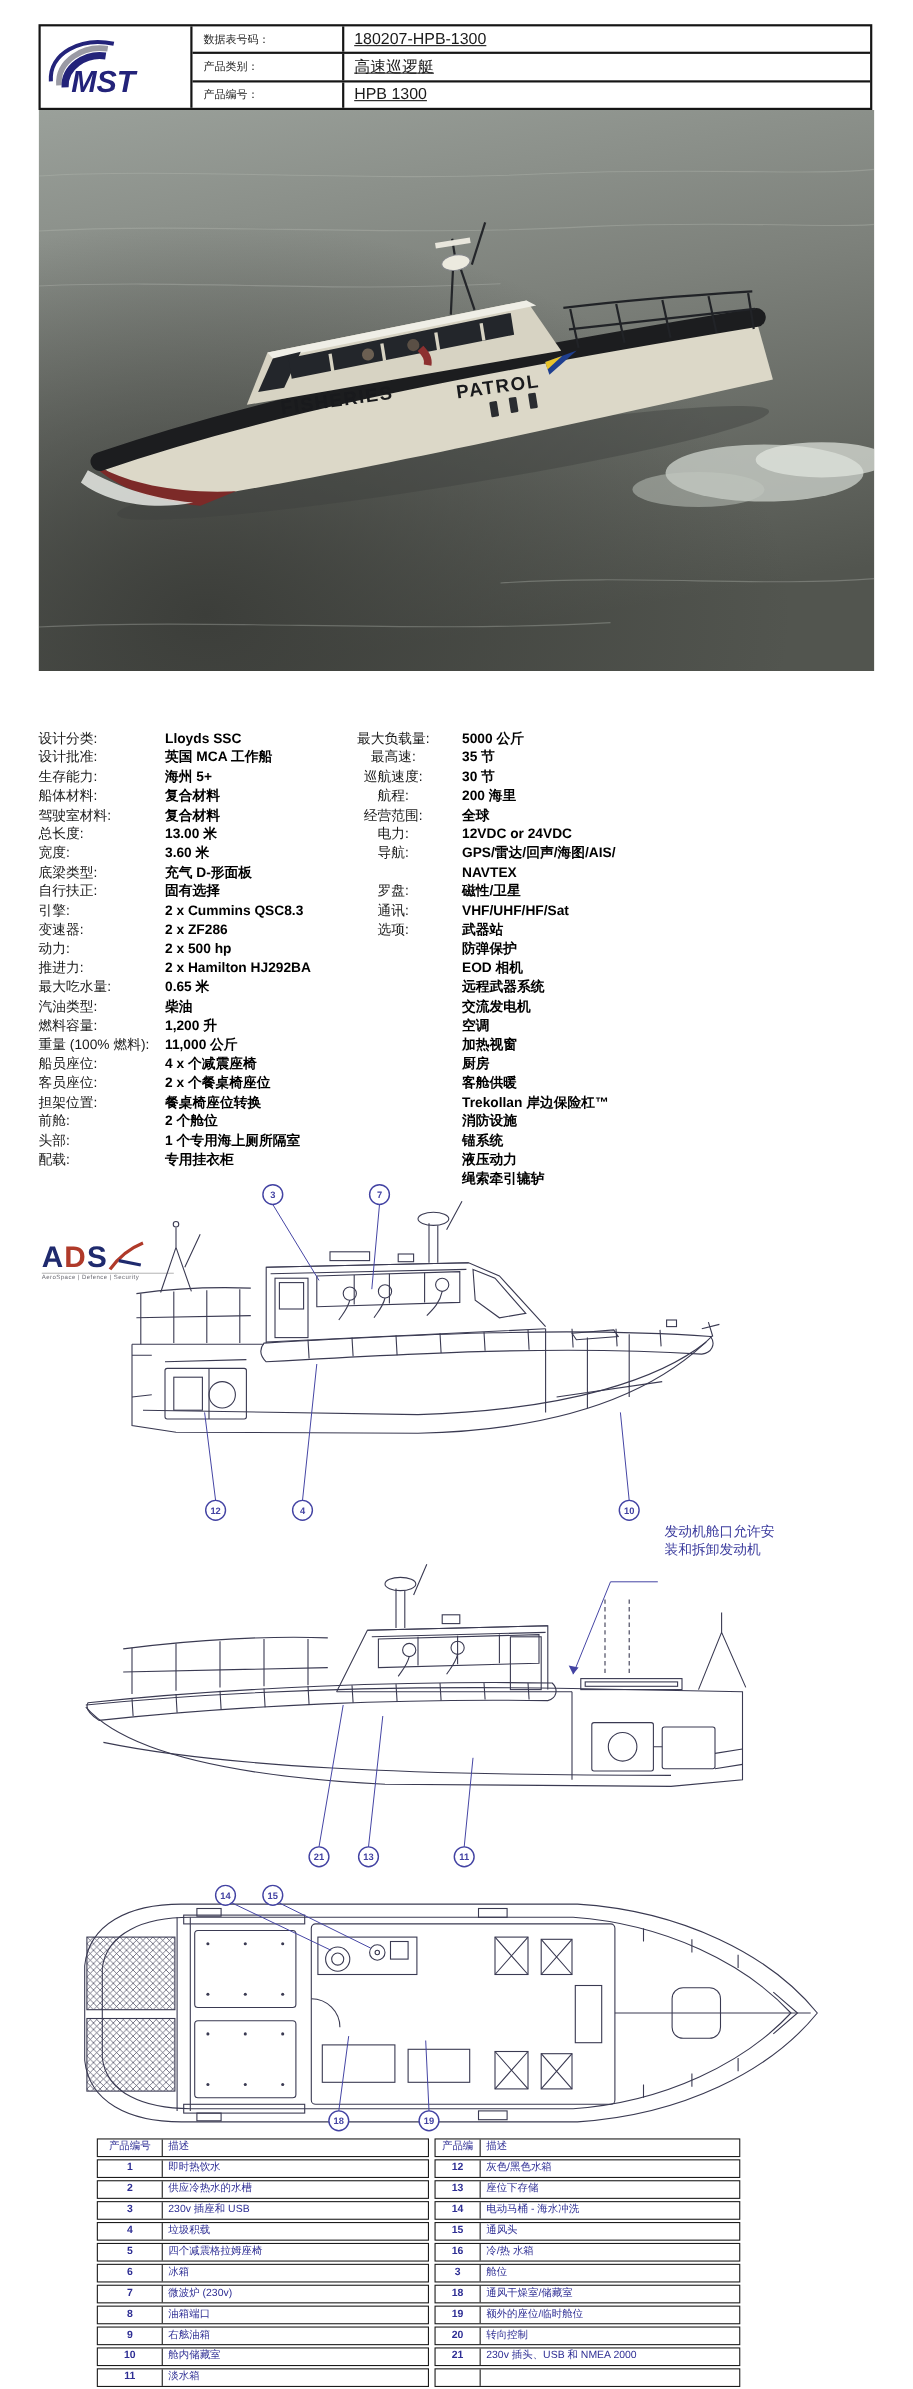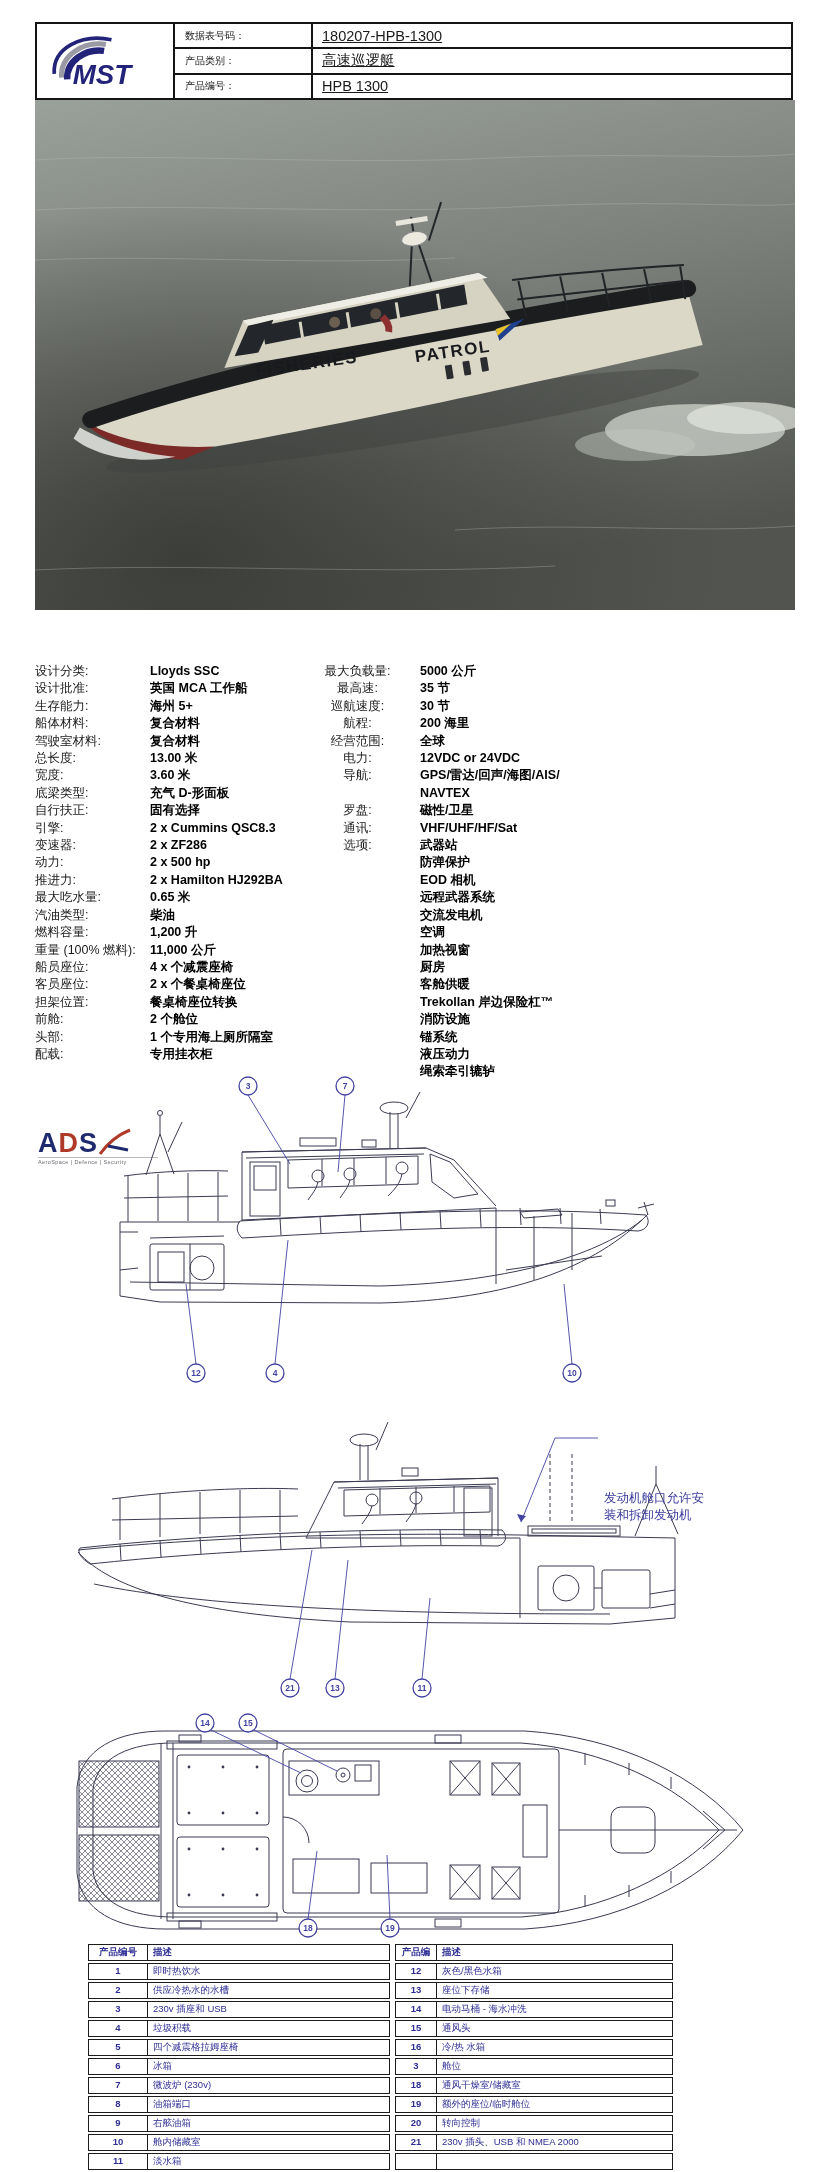--- a/index.html
+++ b/index.html
@@ -1,20 +1,20 @@
 <!DOCTYPE html>
 <html><head>
 <meta charset="utf-8">
 <style>
   html,body{margin:0;padding:0;background:#ffffff;}
   .page{position:relative;width:830px;height:2172px;background:#fff;overflow:hidden;
         font-family:"Liberation Sans",sans-serif;color:#1a1a1a;}
   
   .hdr{position:absolute;left:35px;top:22px;width:758px;height:78px;border:2px solid #151515;display:flex;box-sizing:border-box;background:#fff;}
-  .hdr-logo{width:138px;border-right:2px solid #151515;display:flex;align-items:center;justify-content:center;box-sizing:border-box;}
+  .hdr-logo{width:138px;border-right:2px solid #151515;display:flex;align-items:center;box-sizing:border-box;}
   .hdr-rows{flex:1;display:flex;flex-direction:column;}
   .hrow{flex:1;display:flex;border-bottom:2px solid #151515;box-sizing:border-box;}
   .hrow:last-child{border-bottom:none;}
   .hlabel{width:138px;border-right:2px solid #151515;display:flex;align-items:center;padding-left:10px;box-sizing:border-box;font-size:10px;}
   .hvalue{flex:1;display:flex;align-items:center;padding-left:9px;font-size:14.5px;text-decoration:underline;}
   
   .photo{position:absolute;left:35px;top:100px;width:760px;height:510px;overflow:hidden;}
   
   .specs{position:absolute;top:631px;font-size:12.5px;line-height:17.4px;margin-top:32px;}
   .specs.sleft{left:35px;width:258px;}
@@ -24,30 +24,30 @@
   .sleft .spec-label{width:115px;}
   .sright .spec-label{width:125px;text-align:center;}
   .spec-value{font-weight:600;white-space:pre-line;color:#000000;}
   
   .dwg{position:absolute;}
   .dwg svg{display:block;}
   .ads{position:absolute;left:38px;top:1128px;width:120px;}
   .ads-top{display:flex;align-items:flex-end;}
   .ads-letter{font-size:27px;font-weight:bold;line-height:26px;letter-spacing:1px;}
   .ads-tag{font-size:5.5px;color:#6a6a72;border-top:1px solid #bbb;margin-top:1px;padding-top:1px;letter-spacing:0.4px;white-space:nowrap;}
-  .engine-note{position:absolute;left:604px;top:1490px;font-size:12.5px;line-height:16.5px;color:#3c3c9e;}
+  .engine-note{position:absolute;left:604px;top:1384px;font-size:12.5px;line-height:16.5px;color:#3c3c9e;}
   
   .ptable{position:absolute;top:1944px;font-size:9.5px;color:#2e2e94;}
   .ptable.pl{left:88px;width:302px;}
   .ptable.pr{left:395px;width:278px;}
   .prow{display:flex;border:1.5px solid #1c1c1c;margin-bottom:2.5px;height:14.5px;box-sizing:content-box;background:#fff;}
   .pnum{width:58px;border-right:1.5px solid #1c1c1c;text-align:center;font-weight:bold;line-height:14.5px;flex:0 0 auto;}
   .pr .pnum{width:40px;}
   .pdesc{flex:1;padding-left:5px;line-height:14.5px;white-space:nowrap;overflow:hidden;}
-  .phead .pnum,.phead .pdesc{font-weight:bold;color:#2e2e94;}
+  .phead .pnum,.phead .pdesc{font-weight:normal;color:#2e2e94;}
   
   .ln{stroke:#3a3a52;stroke-width:1;fill:none;}
   .callout circle{fill:#ffffff;stroke:#4343a3;stroke-width:1.3;}
   .callout text{fill:#4343a3;font-size:8.5px;font-weight:bold;font-family:"Liberation Sans",sans-serif;text-anchor:middle;}
   .leader{stroke:#4343a3;stroke-width:0.9;fill:none;}
 </style>
 </head>
 <body>
 
 <div class="page">

